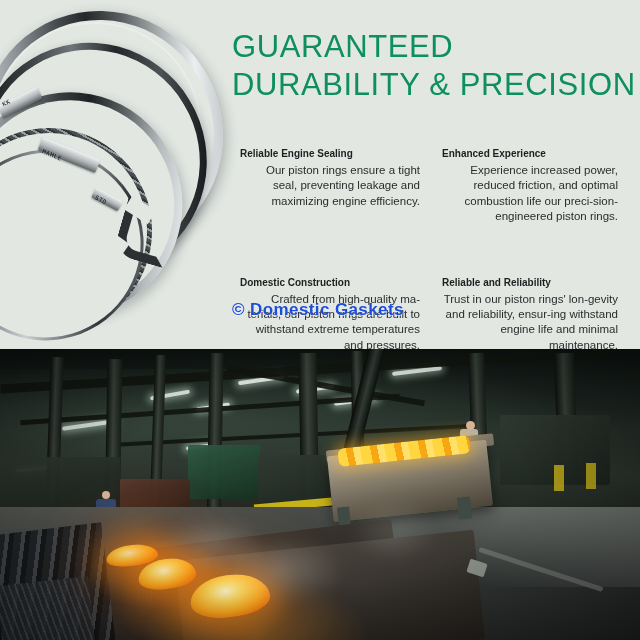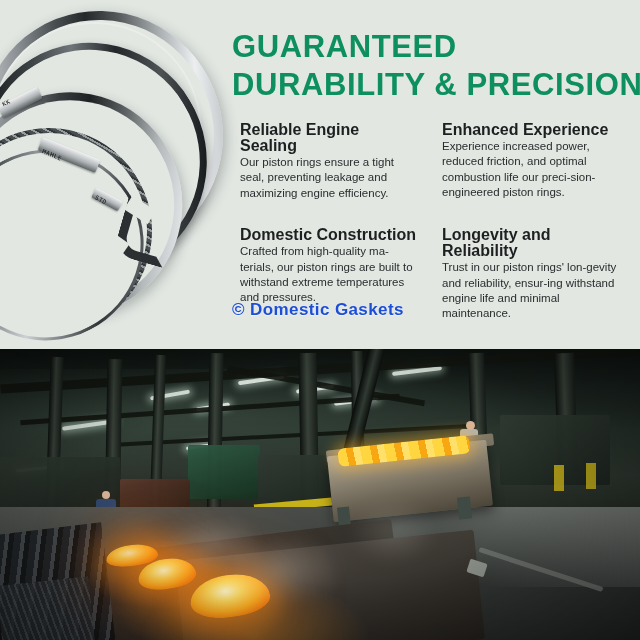--- a/index.html
+++ b/index.html
@@ -88,30 +88,30 @@
   .stamp{position:absolute;font-family:"DejaVu Sans Mono", monospace;font-size:6px;color:#15181a;
          letter-spacing:.5px;white-space:nowrap;}
   .stamp-1{left:26px;top:95px;transform:rotate(-27deg);}
   .stamp-2{left:66px;top:147px;transform:rotate(22deg);}
   .stamp-3{left:119px;top:192px;transform:rotate(28deg);}
 
   
   #headline{position:absolute;left:232px;top:28px;width:400px;}
   #headline .hl-line{
     color:#0d8f60;font-size:31px;line-height:38px;letter-spacing:.6px;
-    font-weight:700;white-space:nowrap;
+    font-weight:400;white-space:nowrap;
   }
 
   
   #features{position:absolute;left:240px;top:122px;width:396px;}
   .feat-row{display:flex;}
   .feat{width:198px;box-sizing:border-box;padding-right:18px;}
   .feat-col-2{padding-left:4px;}
-  .feat-title{font-size:16px;font-weight:bold;color:#1d1f20;line-height:16px;margin-bottom:1px;}
-  .feat-body{font-size:11.5px;color:#2a2d2e;line-height:15.4px;}
+  .feat-title{font-size:10px;font-weight:bold;color:#1d1f20;line-height:16px;margin-bottom:1px;margin-top:24px;}
+  .feat-body{font-size:11.5px;color:#2a2d2e;line-height:15.4px;text-align:right;}
   .row-gap{height:26px;}
 
   
   #watermark{
     position:absolute;left:232px;top:300px;width:260px;
     font-size:17px;font-weight:bold;color:#1d4ed8;letter-spacing:.4px;
     text-shadow:0 1px 0 rgba(255,255,255,.55);
     pointer-events:none;white-space:nowrap;
   }
 
@@ -231,21 +231,21 @@
       </div>
 
       <div class="row-gap"></div>
 
       <div class="feat-row">
         <div class="feat">
           <div class="feat-title">Domestic Construction</div>
           <div class="feat-body">Crafted from high-quality ma-terials, our piston rings are built to withstand extreme temperatures and pressures.</div>
         </div>
         <div class="feat feat-col-2">
-          <div class="feat-title">Longevity and Reliability</div>
+          <div class="feat-title">Reliable and Reliability</div>
           <div class="feat-body">Trust in our piston rings' lon-gevity and reliability, ensur-ing withstand engine life and minimal maintenance.</div>
         </div>
       </div>
     </div>
 
     <div id="watermark">© Domestic Gaskets</div>
   </div>
 
   <div id="green-bar"></div>
 

